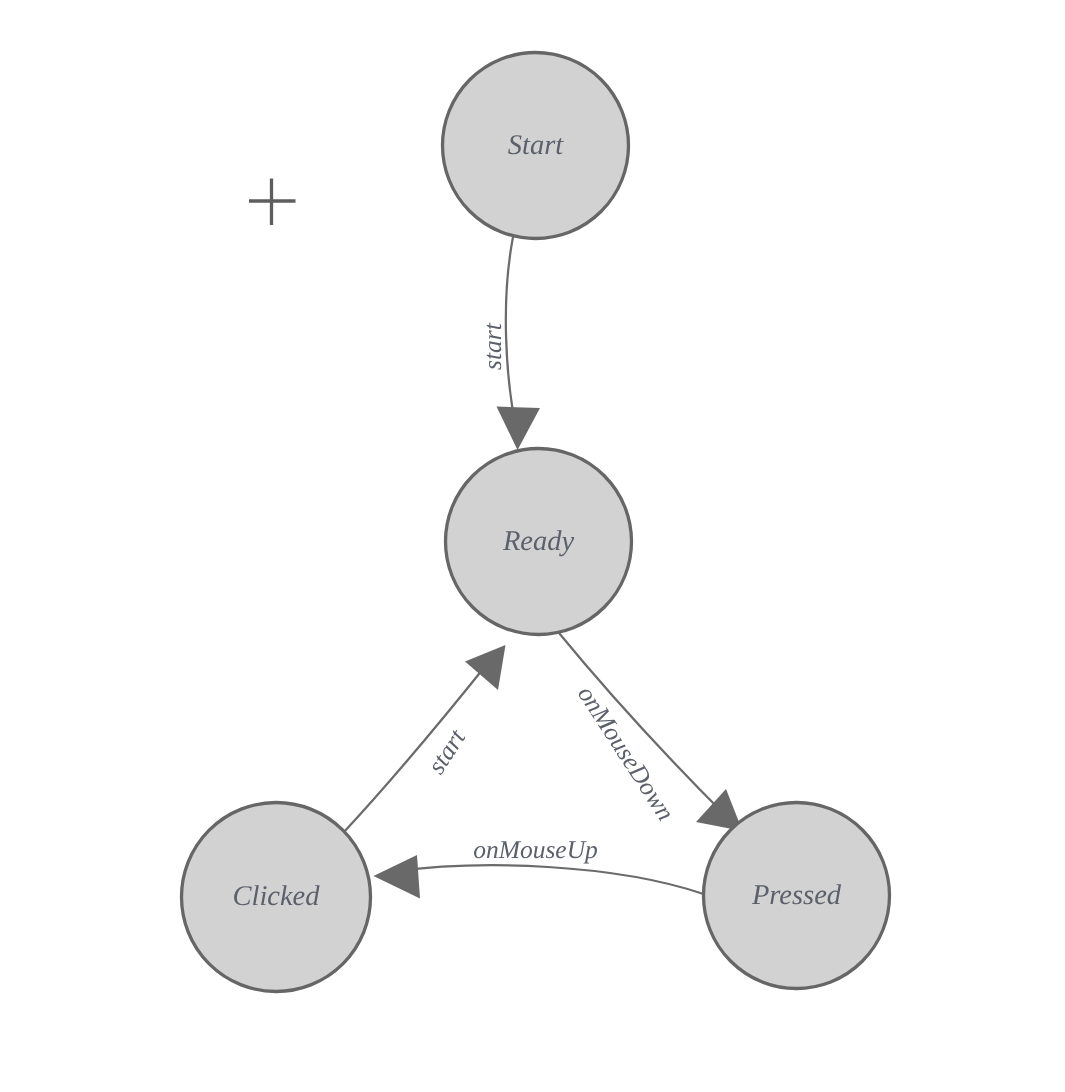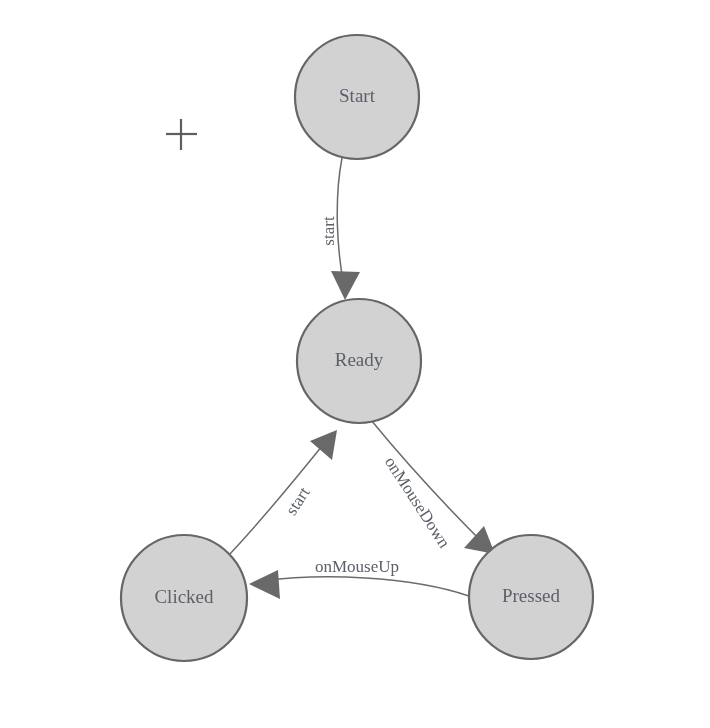--- a/index.html
+++ b/index.html
@@ -13,20 +13,21 @@
     font-family: "Liberation Serif", serif;
     overflow: hidden;
     position: relative;
   }
   #canvas-root {
     position: absolute;
     left: 0;
     top: 0;
     width: 710px;
     height: 728px;
+    font-style: italic;
   }
   svg.diagram {
     display: block;
     width: 710px;
     height: 728px;
   }
   .node-circle {
     fill: #d2d2d2;
     stroke: #666666;
     stroke-width: 2.2;

